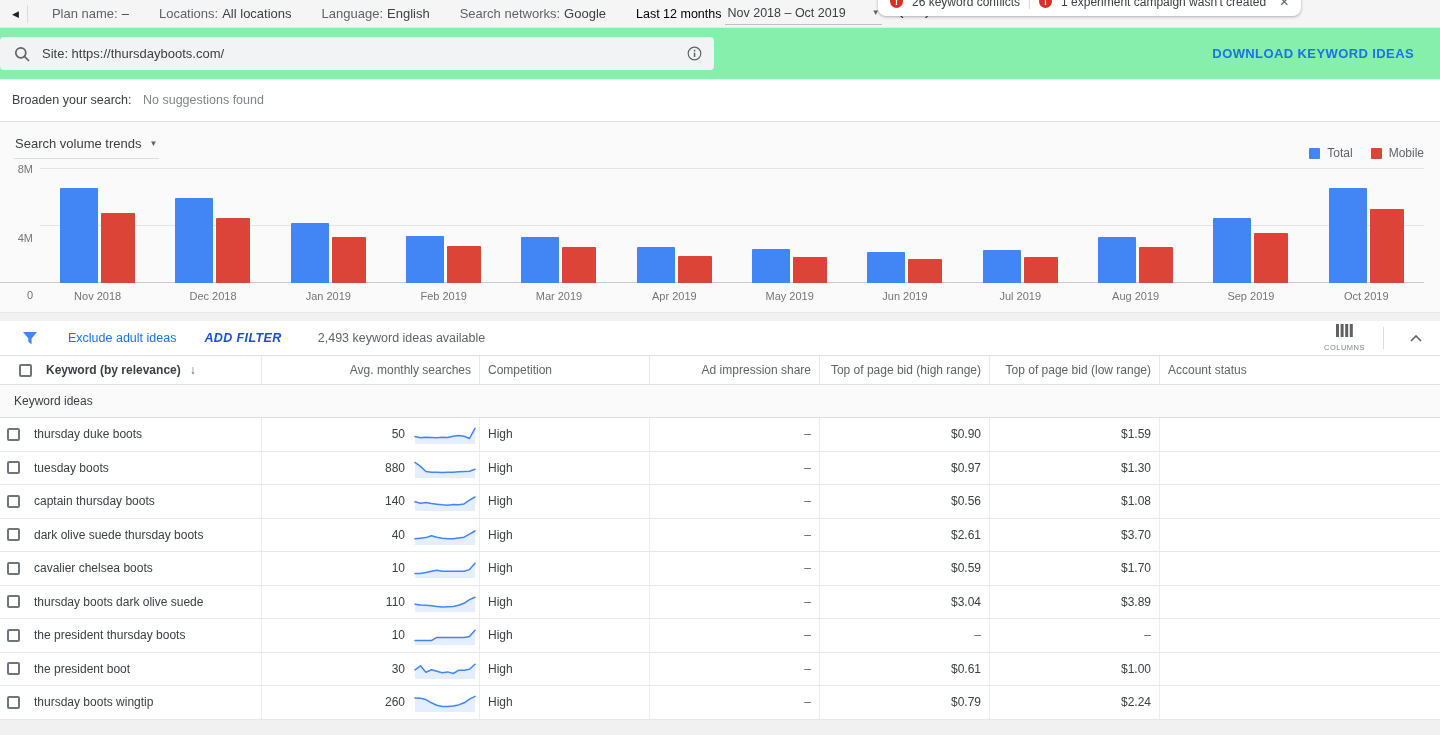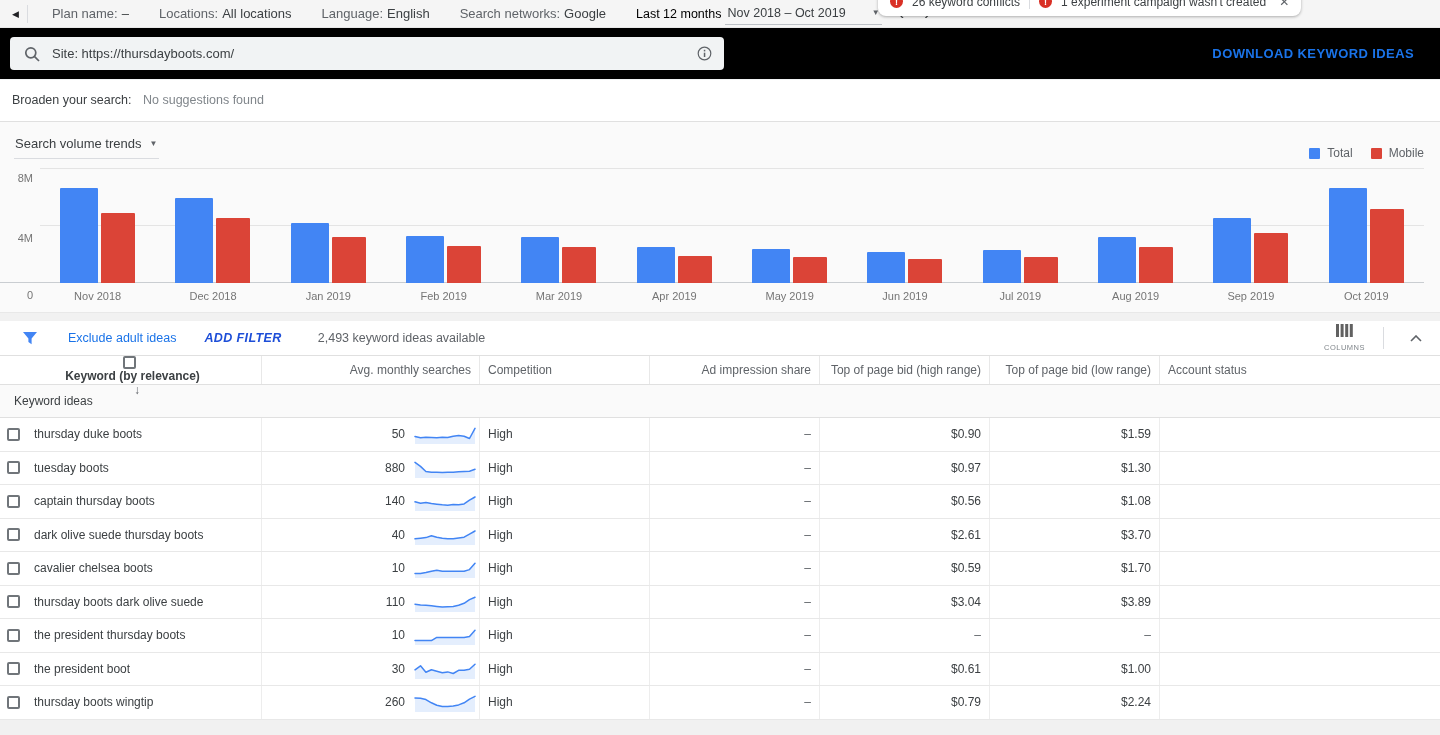--- a/index.html
+++ b/index.html
@@ -36,21 +36,21 @@
     white-space:nowrap;
   }
   .err-icon {
     width:13px; height:13px; border-radius:50%; background:#d93025; color:#fff;
     font-size:9px; font-weight:bold; display:inline-flex; align-items:center; justify-content:center; flex:0 0 auto;
   }
   .notif-sep { width:1px; height:14px; background:#dadce0; }
   .notif-close { color:#5f6368; font-size:12px; margin-left:4px; cursor:pointer; }
 
   
-  .search-section { background:#000000; padding:9px 14px 9px 10px; display:flex; align-items:center; justify-content:space-between; }
+  .search-section { background:#86efac; padding:9px 14px 9px 0; display:flex; align-items:center; justify-content:space-between; }
   .search-box {
     width:714px; height:33px; background:#f1f3f4; border-radius:4px;
     display:flex; align-items:center; padding:0 12px 0 14px; cursor:text;
   }
   .search-box svg { flex:0 0 auto; }
   .search-text { flex:1; margin-left:12px; color:#3c4043; font-size:13px; }
   .download-link { color:#1a73e8; font-size:13px; font-weight:600; letter-spacing:0.4px; cursor:pointer; margin-right:12px; }
 
   
   .broaden-row { background:#fff; border-top:1px solid #f1f3f4; border-bottom:1px solid #e0e0e0; padding:13px 14px 14px 12px; font-size:12.5px; }
@@ -201,21 +201,21 @@
           <span>Total</span>
         </span>
         <span class="legend-item">
           <span class="legend-swatch" style="background:#db4437;"></span>
           <span>Mobile</span>
         </span>
       </div>
     </div>
     <div class="chart">
       <div class="ygutter" id="ygutter">
-          <div class="ylab" style="bottom: 118px;">8M</div>
+          <div class="ylab" style="bottom: 127px;">8M</div>
           <div class="ylab" style="bottom: 58px;">4M</div>
           <div class="ylab" style="bottom: 1px;">0</div>
         </div>
       <div class="plot-wrap">
         <div class="plot" id="plot">
             <div class="gridline" style="bottom: 114px;"></div>
             <div class="gridline" style="bottom: 57px;"></div>
             <div class="axisline"></div>
             <div class="groups">
               <div class="month-group">
@@ -311,21 +311,21 @@
         <span class="fb-divider"></span>
         <span class="collapse-btn">
           <svg width="12" height="7" viewBox="0 0 12 7">
               <polyline points="1,6 6,1 11,6" fill="none" stroke="#5f6368" stroke-width="1.6"></polyline>
             </svg>
         </span>
       </span>
     </div>
 
     <div class="tbl-header">
-      <div class="hcell col-kw" style="padding-left:12px;flex-direction:column;">
+      <div class="hcell col-kw" style="padding-left:12px;">
         <span class="checkbox"></span>
         <span class="kw-head-label">Keyword (by relevance)</span>
         <span class="sort-arrow">↓</span>
       </div>
       <div class="hcell col-searches right">Avg. monthly searches</div>
       <div class="hcell col-comp">Competition</div>
       <div class="hcell col-adshare right">Ad impression share</div>
       <div class="hcell col-high right">Top of page bid (high range)</div>
       <div class="hcell col-low right">Top of page bid (low range)</div>
       <div class="hcell col-status">Account status</div>

